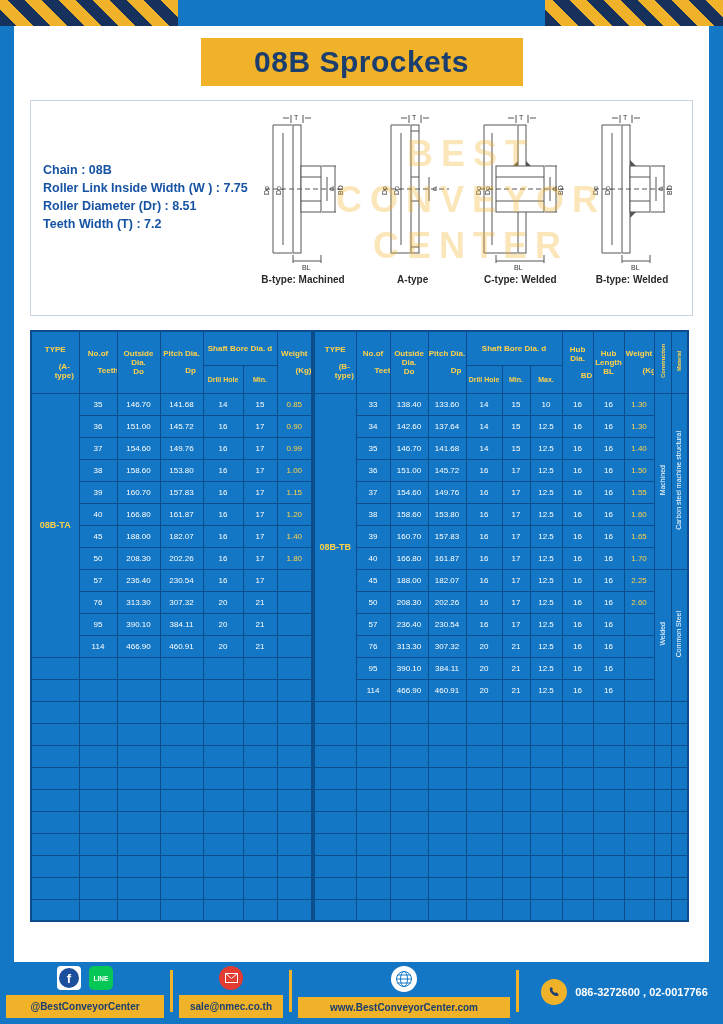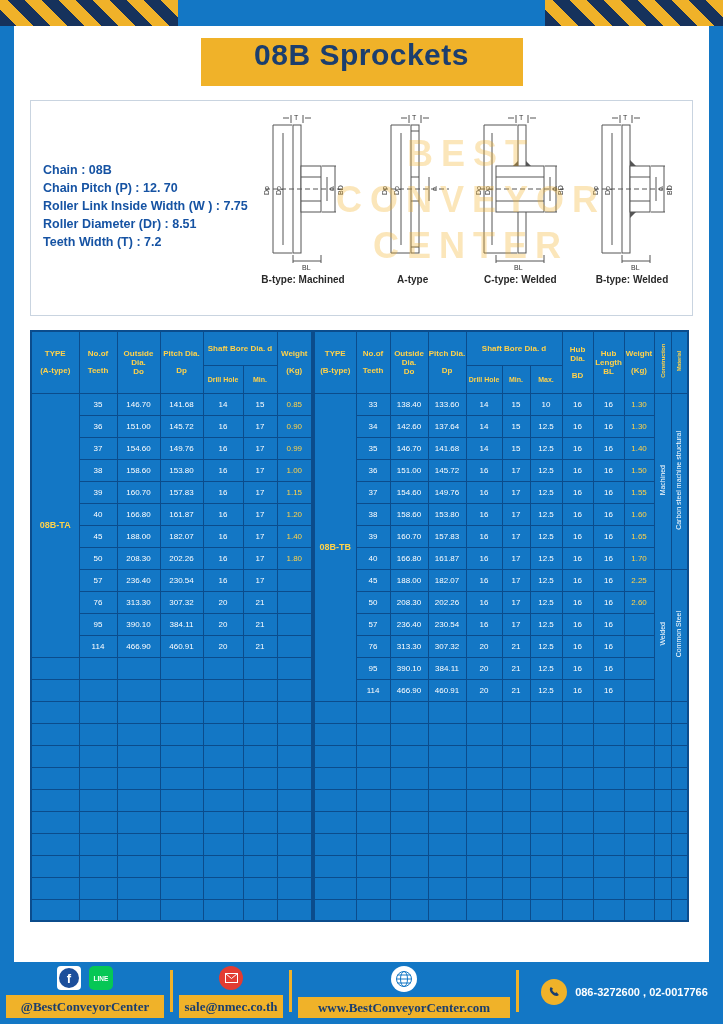--- a/index.html
+++ b/index.html
@@ -6,21 +6,21 @@
   body { margin: 0; font-family: "Liberation Sans", sans-serif; }
   .canvas { position: relative; width: 723px; height: 1024px; background: #1377c5; overflow: hidden; }
 
   
   .hazard { position: absolute; top: 0; height: 26px; background: repeating-linear-gradient(45deg, #16325c 0 12px, #f0b229 12px 24px); }
   .hz-left { left: 0; width: 178px; }
   .hz-right { right: 0; width: 178px; }
 
   .page { position: absolute; left: 14px; top: 26px; width: 695px; height: 936px; background: #ffffff; overflow: hidden; }
 
-  .banner { width: 322px; height: 48px; margin: 12px auto 0 auto; background: #f0b229; display: flex; align-items: flex-start; justify-content: center; }
+  .banner { width: 322px; height: 48px; margin: 12px auto 0 auto; background: #f0b229; display: flex; align-items: center; justify-content: center; }
   .banner h1 { margin: 0; font-size: 30px; font-weight: bold; color: #1b3e6e; letter-spacing: 0.5px; }
 
   .info { position: relative; margin: 14px 16px 0 16px; height: 216px; border: 1px solid #c9d4e0; background: #fff; overflow: hidden; }
   .specs { position: absolute; left: 12px; top: 60px; color: #1653a3; font-weight: bold; font-size: 12.5px; line-height: 18px; }
   .figs { position: absolute; left: 216px; top: 10px; right: 4px; display: flex; justify-content: space-between; z-index: 1; }
   .fig { display: flex; flex-direction: column; align-items: center; }
   .fig-label { font-size: 10px; color: #2a2a2a; font-weight: bold; margin-top: 3px; }
   svg text { font-family: "Liberation Sans", sans-serif; }
 
   .wm { position: absolute; left: 240px; top: 30px; width: 400px; text-align: center; color: rgba(243,178,41,0.32); font-weight: bold; letter-spacing: 8px; pointer-events: none; z-index: 2; }
@@ -30,29 +30,29 @@
   .tables { display: flex; margin: 14px 16px 0 16px; gap: 0; align-items: flex-start; }
   table.tbl { border-collapse: collapse; background: #1377c5; table-layout: fixed; border: 2px solid #0b4c8c; }
   .tbl th, .tbl td { border: 1px solid #0b4c8c; text-align: center; vertical-align: middle; padding: 0; overflow: hidden; }
   .tbl th { color: #ffd24a; font-size: 8px; font-weight: bold; line-height: 9px; }
   .tbl thead tr:first-child { height: 34px; }
   .tbl thead tr:last-child { height: 28px; }
   .tbl thead tr:last-child th { font-size: 7px; white-space: nowrap; }
   .tbl td { color: #ffffff; font-size: 8px; height: 22px; }
   .tbl td.yellow { color: #ffd24a; margin-left: 21px; }
   .tbl td.typecell { color: #ffd24a; font-weight: bold; font-size: 9px; }
-  .gap { margin-top: 8px; }
+  .gap { margin-top: 8px; padding-left: 18px; }
   .vspan { display: inline-block; writing-mode: vertical-rl; transform: rotate(180deg); font-size: 7px; line-height: 8px; max-height: 165px; color: #fff; }
   th .vspan.hvspan { font-size: 5.8px; max-height: none; white-space: nowrap; letter-spacing: -0.2px; color: #ffd24a; }
 
   
   .footer { position: absolute; left: 0; bottom: 0; width: 723px; height: 62px; background: #1377c5; display: flex; align-items: stretch; }
   .fsec { display: flex; flex-direction: column; justify-content: flex-end; align-items: center; padding: 4px 6px 6px 6px; }
   .ficons { display: flex; gap: 8px; align-items: center; margin-bottom: 5px; }
-  .fbar { background: #f0b229; color: #1b3e6e; font-weight: bold; font-size: 13px; display: flex; align-items: center; justify-content: center; height: 23px; width: 100%; white-space: nowrap; font-family: Liberation Serif, serif; }
+  .fbar { background: #f0b229; color: #1b3e6e; font-weight: bold; font-size: 10px; display: flex; align-items: center; justify-content: center; height: 23px; width: 100%; white-space: nowrap; }
   .fsep { width: 3px; background: #f0b229; margin: 8px 0 12px 0; }
   .fb-wrap { width: 24px; height: 24px; background: #fff; border-radius: 4px; display: flex; align-items: center; justify-content: center; }
   .fb-circle { width: 20px; height: 20px; background: #1b4e9b; border-radius: 50%; color: #fff; font-weight: bold; font-size: 13px; display: flex; align-items: center; justify-content: center; }
   .line-badge { width: 24px; height: 24px; background: #06c755; border-radius: 5px; color: #fff; font-weight: bold; font-size: 6.5px; display: flex; align-items: center; justify-content: center; }
   .mail-circle { width: 24px; height: 24px; background: #e23c32; border-radius: 50%; display: flex; align-items: center; justify-content: center; }
   .globe-circle { width: 26px; height: 26px; background: #fff; border-radius: 50%; display: flex; align-items: center; justify-content: center; }
   .phone-row { display: flex; align-items: center; gap: 8px; height: 100%; }
   .phone-circle { width: 26px; height: 26px; background: #f0b229; border-radius: 50%; display: flex; align-items: center; justify-content: center; }
   .phone-text { color: #fff; font-weight: bold; font-size: 11px; white-space: nowrap; }
   .fsec.phone { justify-content: center; margin-left: 7px; }
@@ -66,21 +66,20 @@
 
   <div class="page">
 
     <div class="banner">
       <h1>08B Sprockets</h1>
     </div>
 
     <div class="info">
       <div class="specs">
         <div>Chain  : 08B</div>
-        <div>Chain Pitch (P)  :  12. 70</div>
         <div>Roller Link Inside Width (W )  :  7.75</div>
         <div>Roller Diameter (Dr) : 8.51</div>
         <div>Teeth Width (T)  :  7.2</div>
       </div>
 
       <div class="figs">
         <div class="fig">
           <svg width="112" height="160" viewBox="0 0 112 160">
             <g stroke="#555" stroke-width="1" fill="none">
               <line x1="44" y1="12" x2="44" y2="4"></line>

